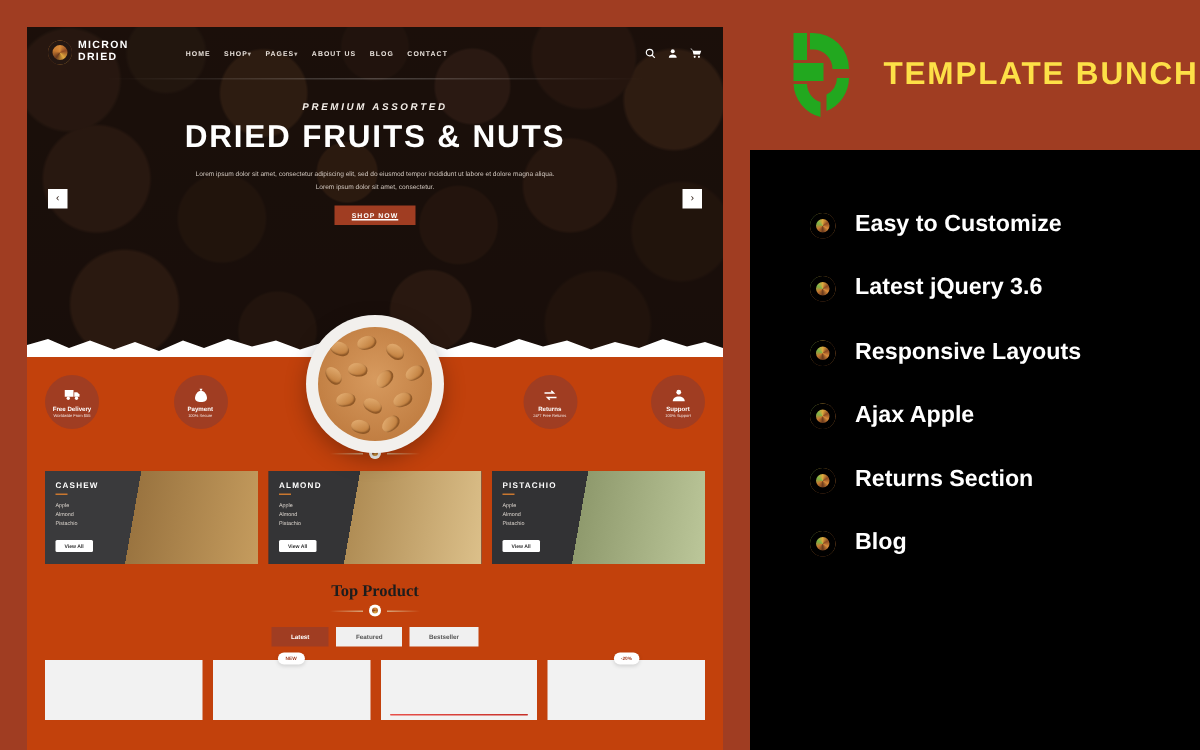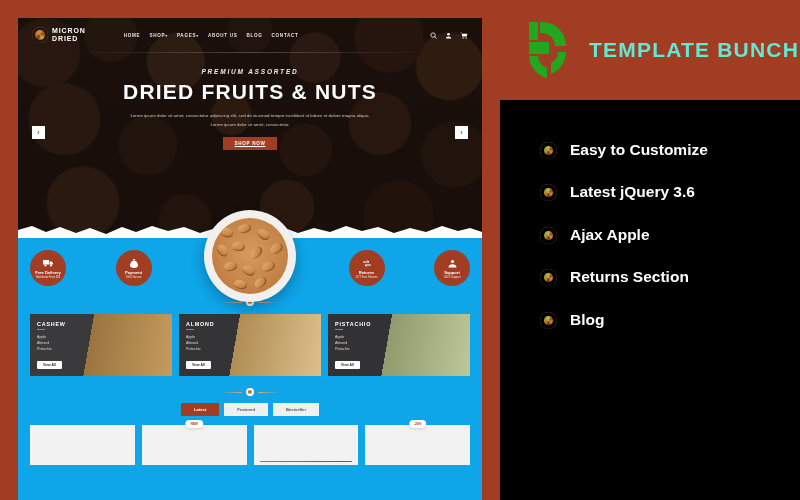--- a/index.html
+++ b/index.html
@@ -5,21 +5,21 @@
   * { box-sizing: border-box; margin: 0; padding: 0; }
   body {
     width: 800px; height: 500px; overflow: hidden;
     font-family: "Liberation Sans", sans-serif;
     background: #000;
   }
   .page { position: relative; width: 800px; height: 500px; display: flex; }
 
   
   .preview { position: relative; width: 500px; height: 500px; background: #a03d22; overflow: hidden; }
-  .preview-inner { position: absolute; left: 18px; top: 18px; width: 464px; height: 482px; overflow: hidden; background: #0ea5e9; }
+  .preview-inner { position: absolute; left: 18px; top: 18px; width: 464px; height: 482px; overflow: hidden; background: #c2410c; }
 
   
   .hero { position: relative; height: 220px; background: #241712; overflow: hidden; }
   .hero-bg { position: absolute; inset: 0;
     background:
       radial-gradient(circle at 6% 16%, #4a2f20 0 7%, transparent 7.5%),
       radial-gradient(circle at 20% 8%, #3d2a1c 0 6%, transparent 6.5%),
       radial-gradient(circle at 34% 20%, #5a3a22 0 8%, transparent 8.5%),
       radial-gradient(circle at 50% 6%, #3a2418 0 7%, transparent 7.5%),
       radial-gradient(circle at 64% 18%, #533326 0 7%, transparent 7.5%),
@@ -117,21 +117,21 @@
   .prod-badge { position: absolute; z-index: 3; top: -5px; left: 50%; transform: translateX(-50%);
     background: #fff; color: #a03d22; font-size: 3.2px; font-weight: 700; padding: 2px 5px; border-radius: 6px;
     box-shadow: 0 1px 3px rgba(0,0,0,.15); }
   .prod-rule { position: absolute; left: 6px; right: 6px; bottom: 3px; height: 1.5px;
     background: linear-gradient(90deg, #e8504a, #c62f28); border-radius: 1px; }
 
   
   .promo { position: relative; width: 300px; height: 500px; background: #000; overflow: hidden; }
   .promo-head { height: 100px; background: #a03d22; display: flex; align-items: center; gap: 14px; padding-left: 27px; }
   .tb-mark { width: 48px; height: 56px; flex: none; }
-  .tb-name { color: #5eead4; font-size: 21px; font-weight: 700; letter-spacing: 1.2px; }
+  .tb-name { color: #fde047; font-size: 21px; font-weight: 700; letter-spacing: 1.2px; }
 
   .flist { position: relative; z-index: 3; padding: 16px 0 0 40px; }
   .frow { display: flex; align-items: flex-end; gap: 13px; height: 42.5px; }
   .fico { width: 17px; height: 17px; border-radius: 50%; flex: none;
     background: conic-gradient(#e0a93f, #8e4a22, #d98b3a, #6b3a1c, #c77a30, #7ab648, #e0a93f);
     box-shadow: inset 0 0 0 4px #000; }
   .ftxt { color: #fff; font-size: 15.5px; font-weight: 700; }
 </style>
 </head>
 <body>
@@ -305,20 +305,21 @@
             <div class="cat-ul"></div>
             <div class="cat-li">Apple</div>
             <div class="cat-li">Almond</div>
             <div class="cat-li">Pistachio</div>
             <span class="cat-btn">View All</span>
           </div>
         </div>
       </div>
 
       <div class="sec" style="margin-top:12px">
+        <div class="sec-title">Top Product</div>
         <div class="sec-div">
           <span class="sec-line"></span>
           <span class="sec-dot"></span>
           <span class="sec-line" style="transform:rotate(180deg)"></span>
         </div>
       </div>
 
       <div class="tabs">
         <span class="tab active">Latest</span>
         <span class="tab">Featured</span>
@@ -358,20 +359,24 @@
       <div class="frow">
         <span class="fico"></span>
         <span class="ftxt">Easy to Customize</span>
       </div>
       <div class="frow">
         <span class="fico"></span>
         <span class="ftxt">Latest jQuery 3.6</span>
       </div>
       <div class="frow">
         <span class="fico"></span>
+        <span class="ftxt">Responsive Layouts</span>
+      </div>
+      <div class="frow">
+        <span class="fico"></span>
         <span class="ftxt">Ajax Apple</span>
       </div>
       <div class="frow">
         <span class="fico"></span>
         <span class="ftxt">Returns Section</span>
       </div>
       <div class="frow">
         <span class="fico"></span>
         <span class="ftxt">Blog</span>
       </div>

